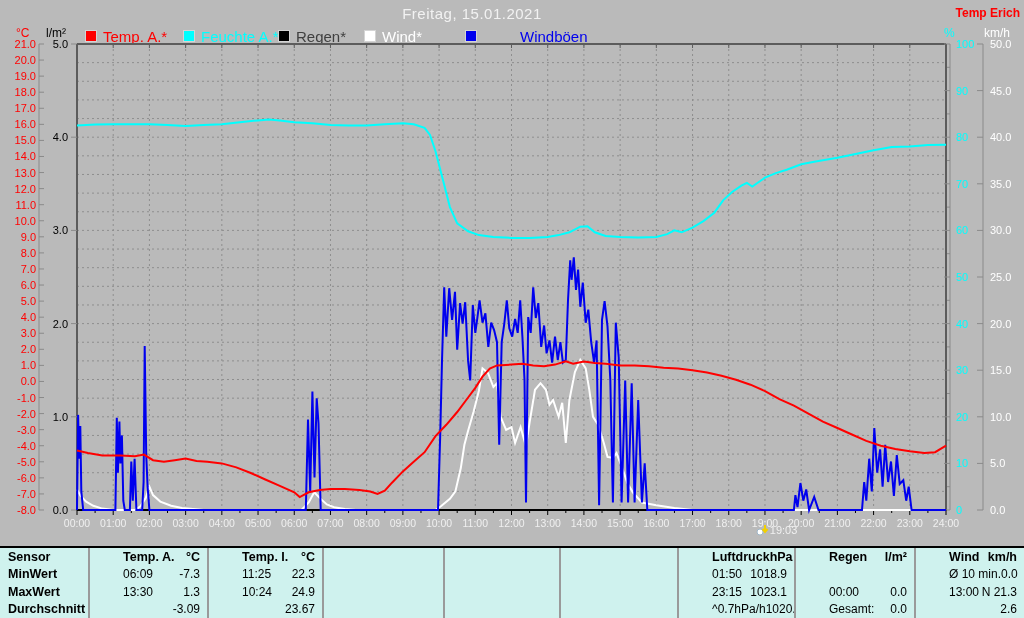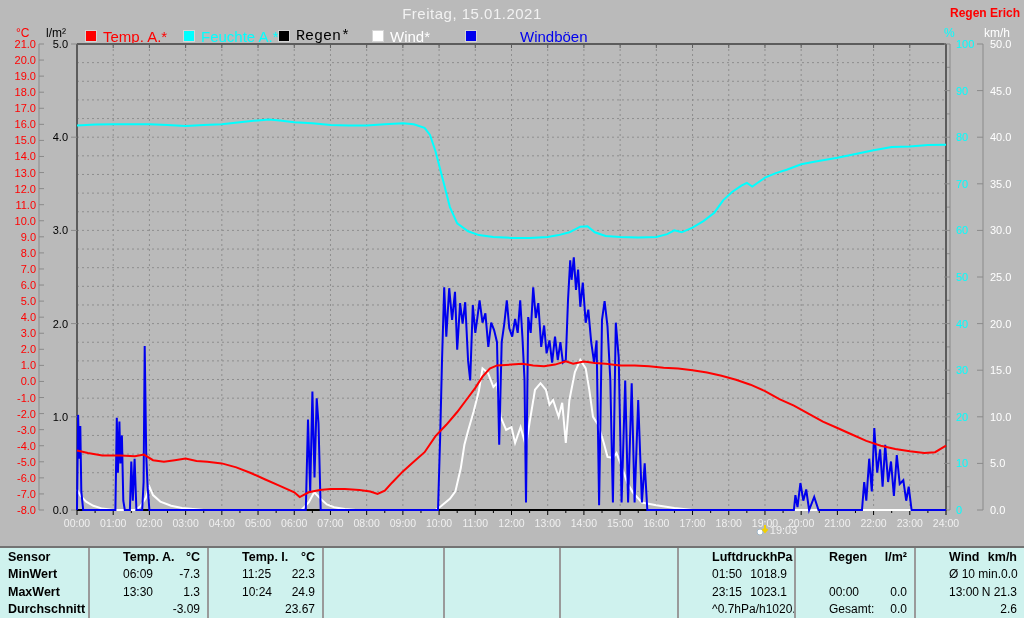--- a/index.html
+++ b/index.html
@@ -18,52 +18,52 @@
   }
   .legend-item{position:absolute;top:29px;display:flex;align-items:center;height:14px;}
   .legend-swatch{width:12px;height:12px;margin-right:6px;border:1px solid #d4d4d4;box-sizing:border-box;}
   .legend-label{font-size:15px;}
   .unit-label{position:absolute;font-size:12px;top:26px;}
   #chart-svg{position:absolute;left:0;top:0;}
   .marker{position:absolute;top:523px;display:flex;align-items:center;gap:1px;}
   .marker-time{font-size:11px;color:#f0f0f0;}
   #table{
     position:absolute;left:0;top:546px;width:1024px;height:72px;
-    background:#cff2ee;border-top:2px solid #737373;box-sizing:border-box;
+    background:#cff2ee;border-top:2px solid #000000;box-sizing:border-box;
     display:grid;
   }
   .tcell{
     display:flex;justify-content:space-between;align-items:center;
     padding:0 7px;font-size:12px;color:#000;box-sizing:border-box;
     white-space:nowrap;overflow:hidden;
   }
   .tcell.divided{border-left:2px solid #9a9a9a;padding-left:33px;}
   .tcell.hdr{font-weight:bold;font-size:12.5px;}
   .tcell.rowlabel{font-weight:bold;font-size:12.5px;padding-left:8px;}
 </style>
 </head>
 <body>
 
 <div id="title">Freitag, 15.01.2021</div>
-<div id="station">Regen Erich</div>
+<div id="station">Temp Erich</div>
 
 <div id="legend">
     <div class="legend-item" style="left: 85px;">
       <span class="legend-swatch" style="background: rgb(255, 0, 0);"></span>
       <span class="legend-label" style="color: rgb(255, 0, 0);">Temp. A.*</span>
     </div>
     <div class="legend-item" style="left: 183px;">
       <span class="legend-swatch" style="background: rgb(0, 255, 255);"></span>
       <span class="legend-label" style="color: rgb(0, 255, 255);">Feuchte A.*</span>
     </div>
     <div class="legend-item" style="left: 278px;">
       <span class="legend-swatch" style="background: rgb(0, 0, 0);"></span>
-      <span class="legend-label" style="color: #000000; font-family: Liberation Mono, monospace;">Regen*</span>
-    </div>
-    <div class="legend-item" style="left: 372px;">
+      <span class="legend-label" style="color: #404040;">Regen*</span>
+    </div>
+    <div class="legend-item" style="left: 364px;">
       <span class="legend-swatch" style="background: rgb(255, 255, 255);"></span>
       <span class="legend-label" style="color: rgb(255, 255, 255);">Wind*</span>
     </div>
     <div class="legend-item" style="left: 465px; gap: 37px;">
       <span class="legend-swatch" style="background: rgb(0, 0, 238);"></span>
       <span class="legend-label" style="color: rgb(0, 0, 238);">Windböen</span>
     </div>
   </div>
 
 <div class="unit-label" style="left:16px;color:#ff0000;">°C</div>

